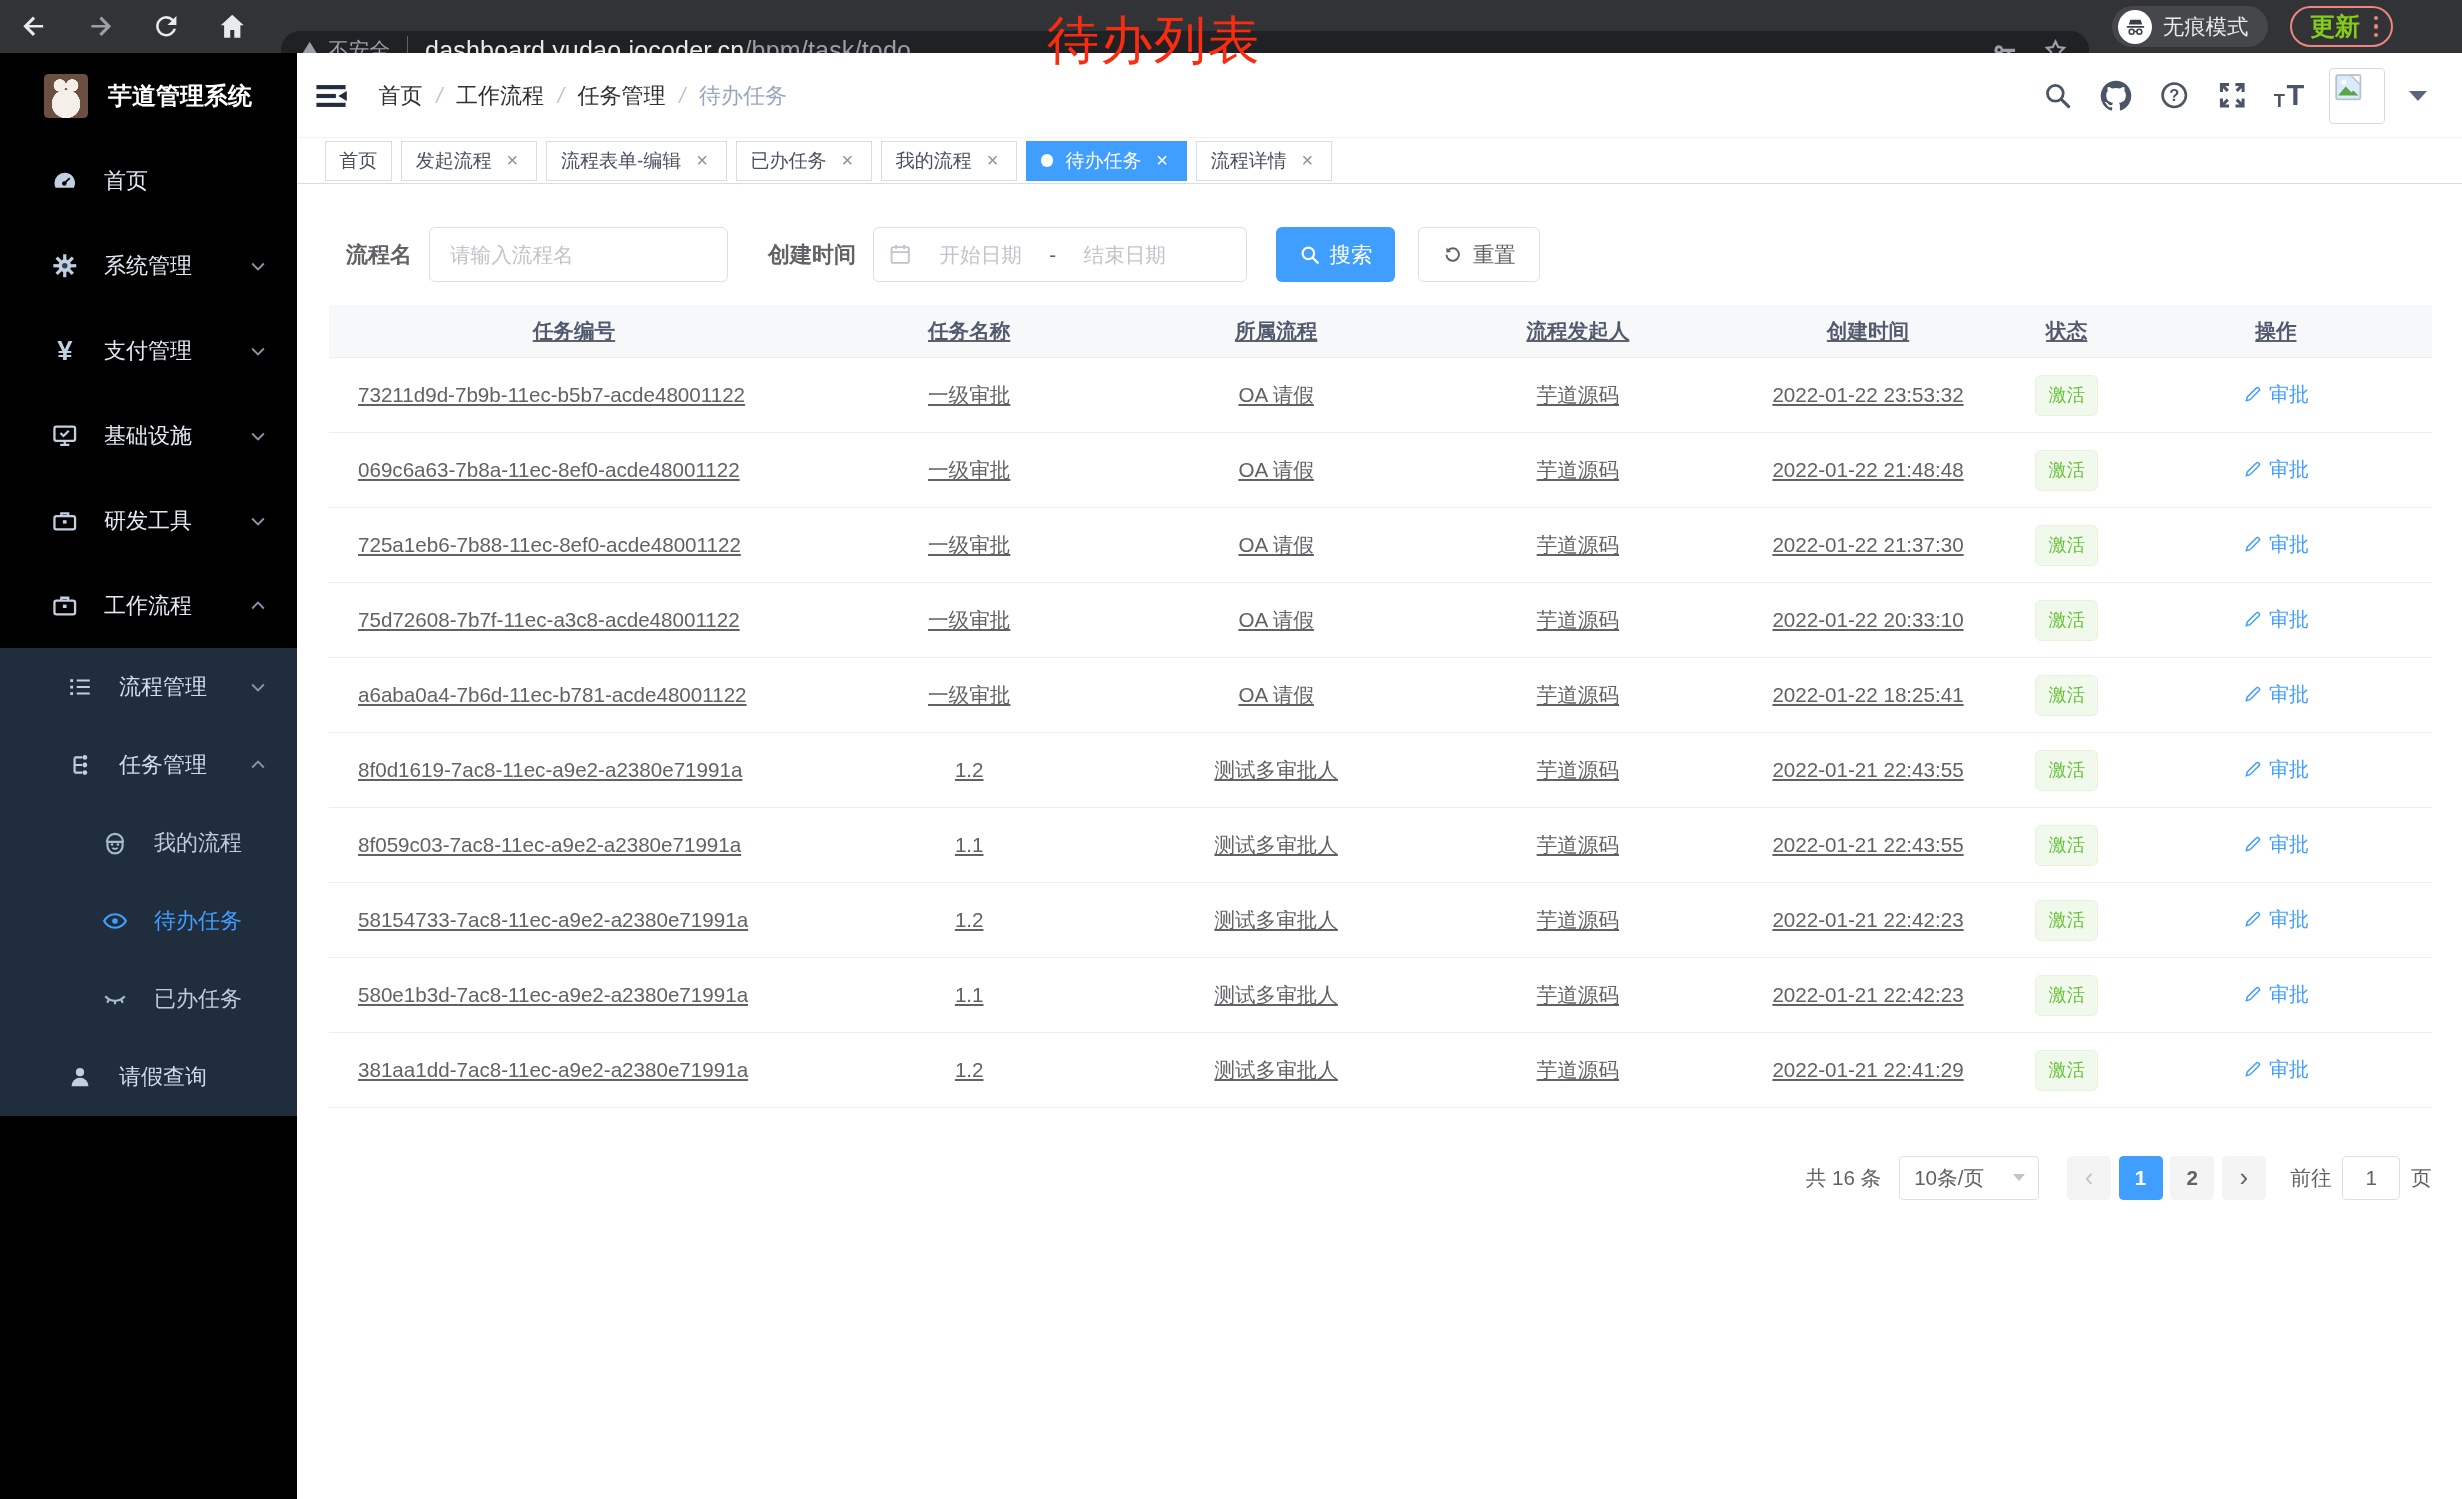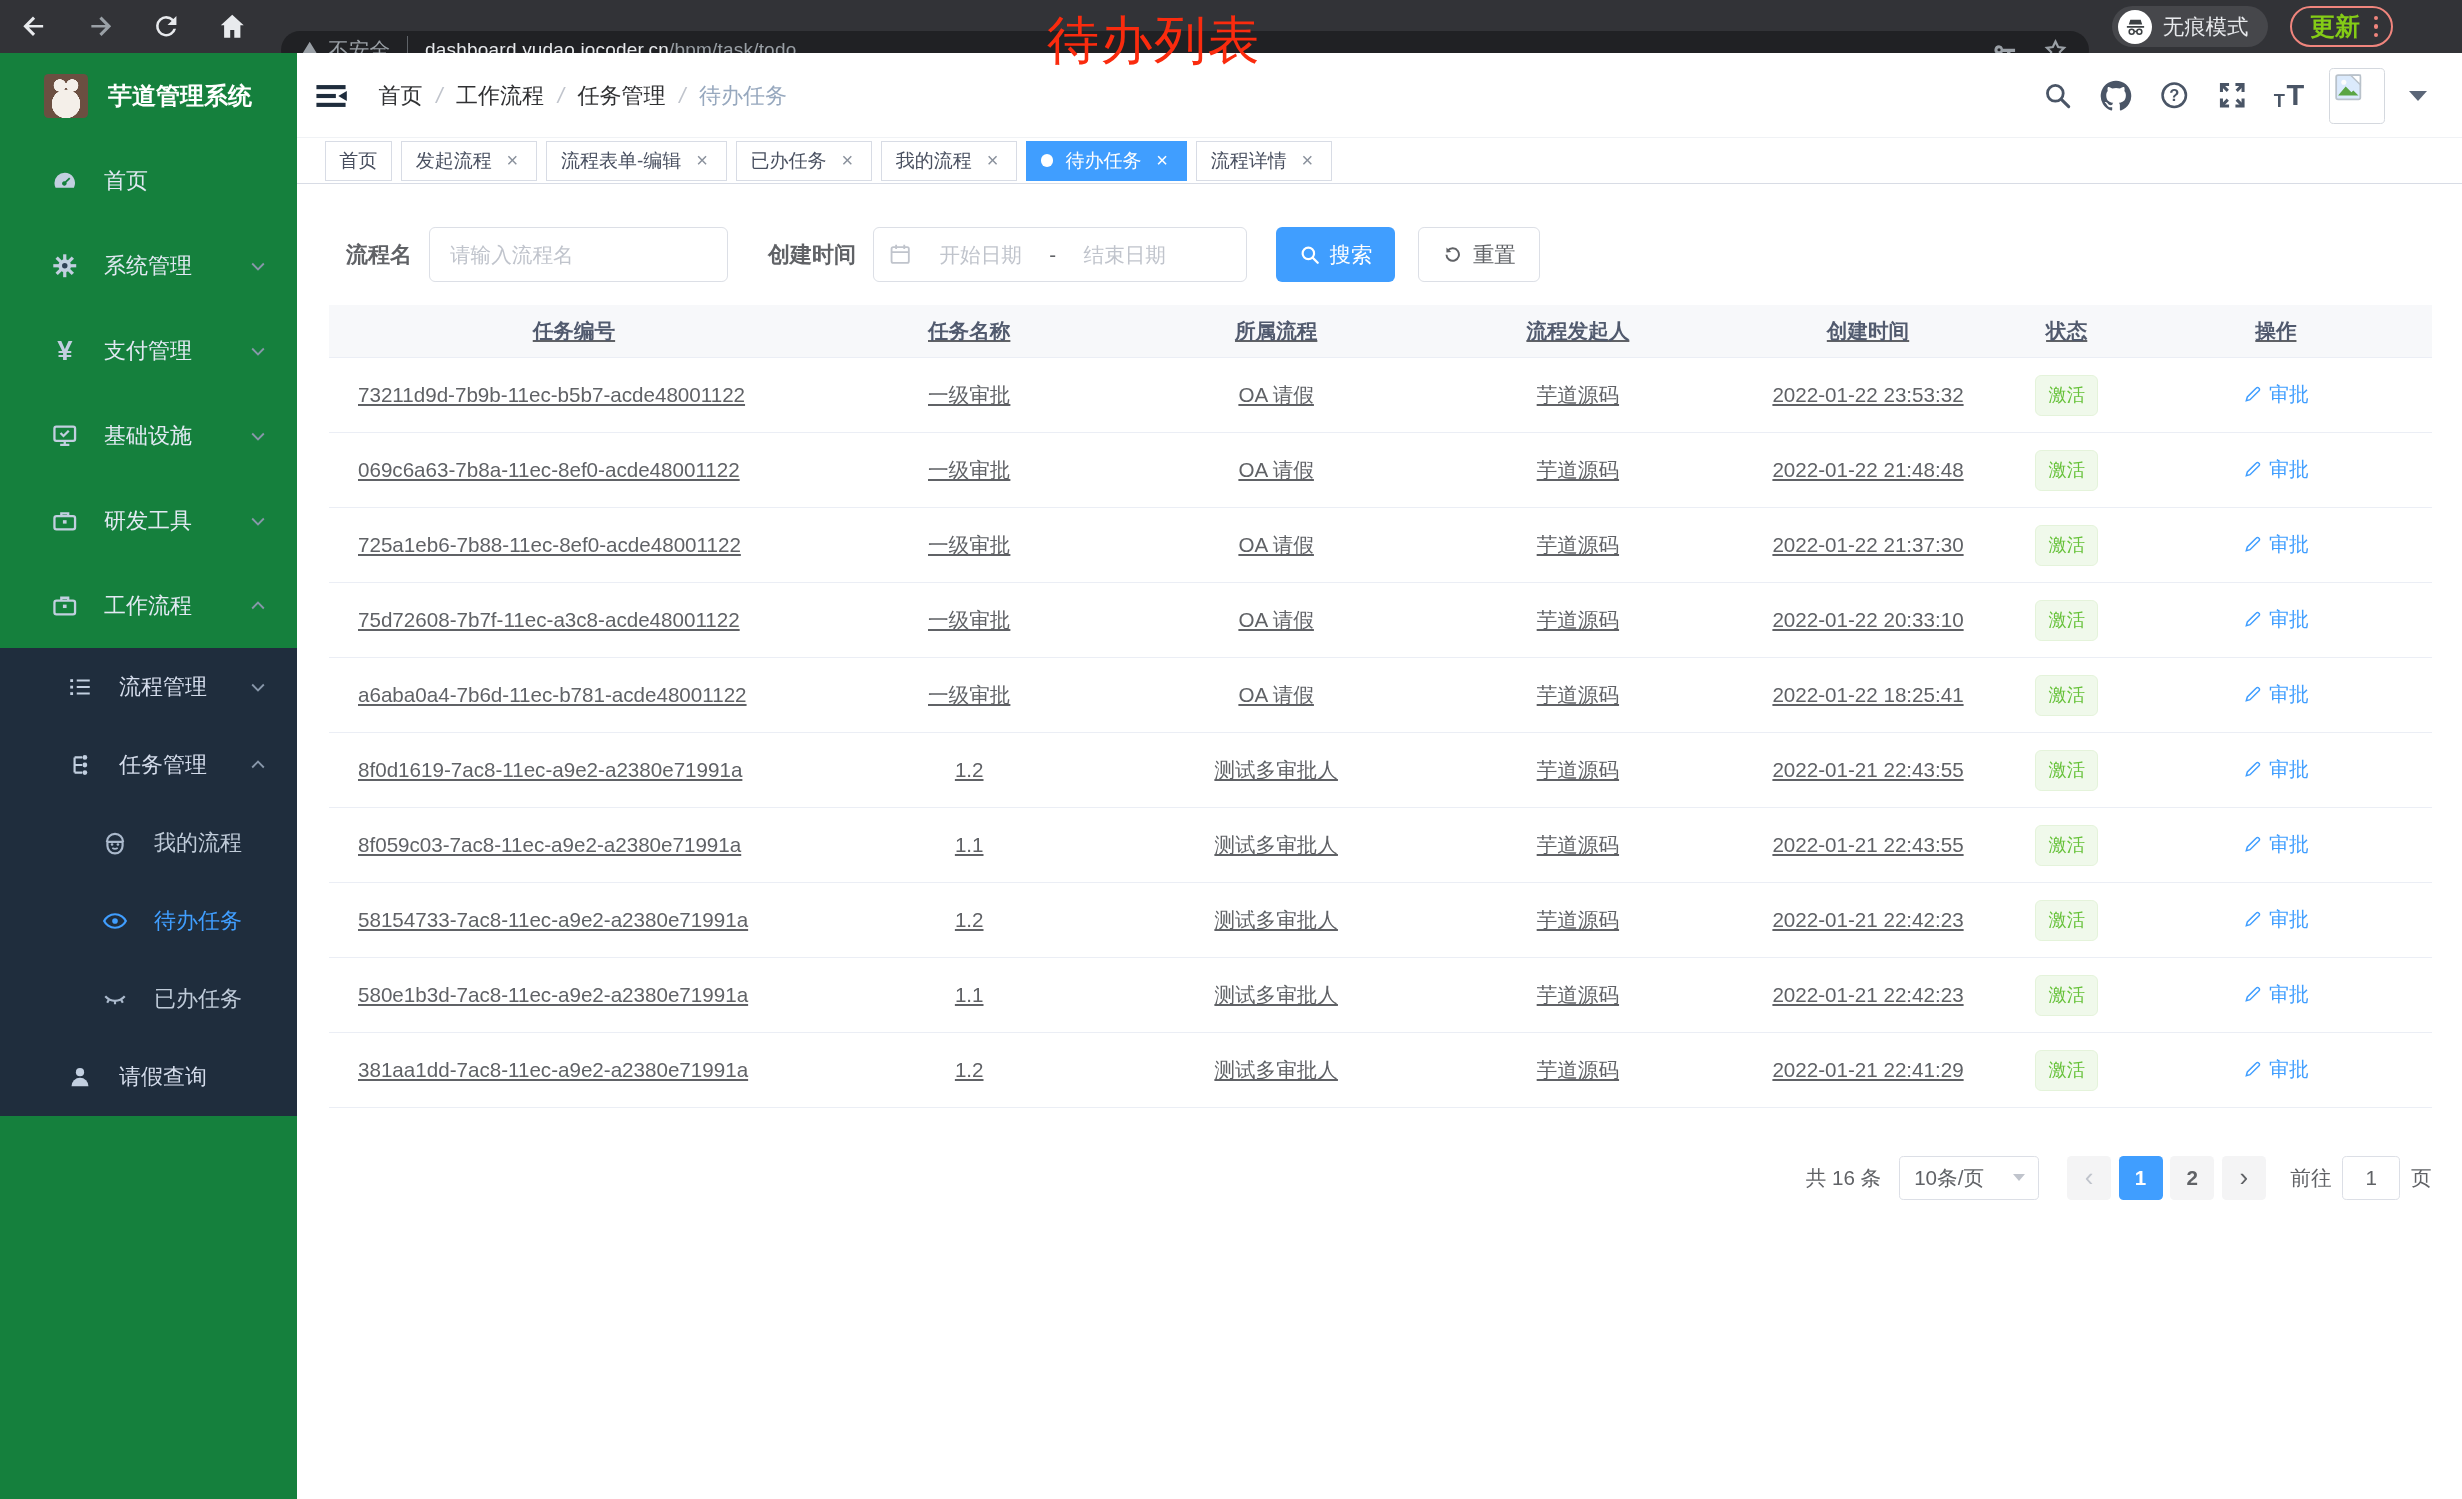--- a/index.html
+++ b/index.html
@@ -8,41 +8,41 @@
 
   
   .browser-bar { position:absolute; left:0; top:0; width:2462px; height:53px;
     background:#323337; display:flex; align-items:center; padding:0 17px; }
   .nav-ic { width:34px; height:34px; display:flex; align-items:center; justify-content:center;
     margin-right:32px; flex:0 0 auto; }
   .url-pill { height:38px; flex:0 0 auto; width:1808px; background:#202124; border-radius:19px;
     display:flex; align-items:center; padding:0 18.3px; margin-right:23px;margin-top:47px; }
   .sec-chip { display:flex; align-items:center; gap:7.6px; color:#9aa0a6; font-size:20.6px;
     padding-right:17px; border-right:1.5px solid #5f6368; }
-  .url-text { font-size:19px; margin-left:17px; color:#e8eaed; letter-spacing:0.2px; white-space:nowrap; }
+  .url-text { font-size:25px; margin-left:17px; color:#e8eaed; letter-spacing:0.2px; white-space:nowrap; }
   .url-text .path { color:#9aa0a6; }
   .pill-spacer { flex:1; }
   .pill-ic { width:30.5px; height:30.5px; display:flex; align-items:center; justify-content:center; margin-left:20px; }
   .incog-badge { height:41px; background:#46474b; border-radius:20.6px; display:flex; align-items:center;
     gap:10.7px; padding:0 20px 0 6.1px; margin-right:21.4px; flex:0 0 auto;font-family:Liberation Serif, serif; }
   .incog-circle { width:34px; height:34px; border-radius:50%; background:#fff; display:flex;
     align-items:center; justify-content:center; }
   .incog-label { color:#e8eaed; font-size:21.4px; white-space:nowrap; }
   .update-pill { height:41px; border:2.3px solid #f0857d; border-radius:20.6px; display:flex; align-items:center;
     gap:13.7px; padding:0 12.2px 0 18.3px; flex:0 0 auto; }
   .update-label { color:#84cc16; font-size:25px; font-weight:600; white-space:nowrap; }
   .vdots { display:flex; flex-direction:column; gap:3.8px; }
   .vdots i { width:4.6px; height:4.6px; border-radius:50%; background:#f0857d; }
 
   
   .annotation { position:absolute; left:1047px; top:6.1px; font-size:52px; font-weight:500;
     color:#fa2b0e; z-index:50; letter-spacing:1.5px; white-space:nowrap; }
 
   
-  .sidebar { position:absolute; left:0; top:53px; width:297px; height:1446px; background:#15803d; }
+  .sidebar { position:absolute; left:0; top:53px; width:297px; height:1446px; background:#000000; }
   .logo-row { height:85px; display:flex; align-items:center; padding-left:44px; gap:20px; }
   .logo-img { width:44px; height:44px; border-radius:4.6px; flex:0 0 auto;
     background:
       radial-gradient(circle at 50% 68%, #f4efe9 0 38%, transparent 39%),
       radial-gradient(circle at 36% 26%, #f4efe9 0 14%, transparent 15%),
       radial-gradient(circle at 64% 26%, #f4efe9 0 14%, transparent 15%),
       #6b4f41; }
   .logo-title { color:#fff; font-size:24px; font-weight:700; white-space:nowrap; }
   .mi { height:85px; display:flex; align-items:center; padding-left:49px; position:relative;
     color:#e2e9f3; font-size:22px; cursor:pointer; }

